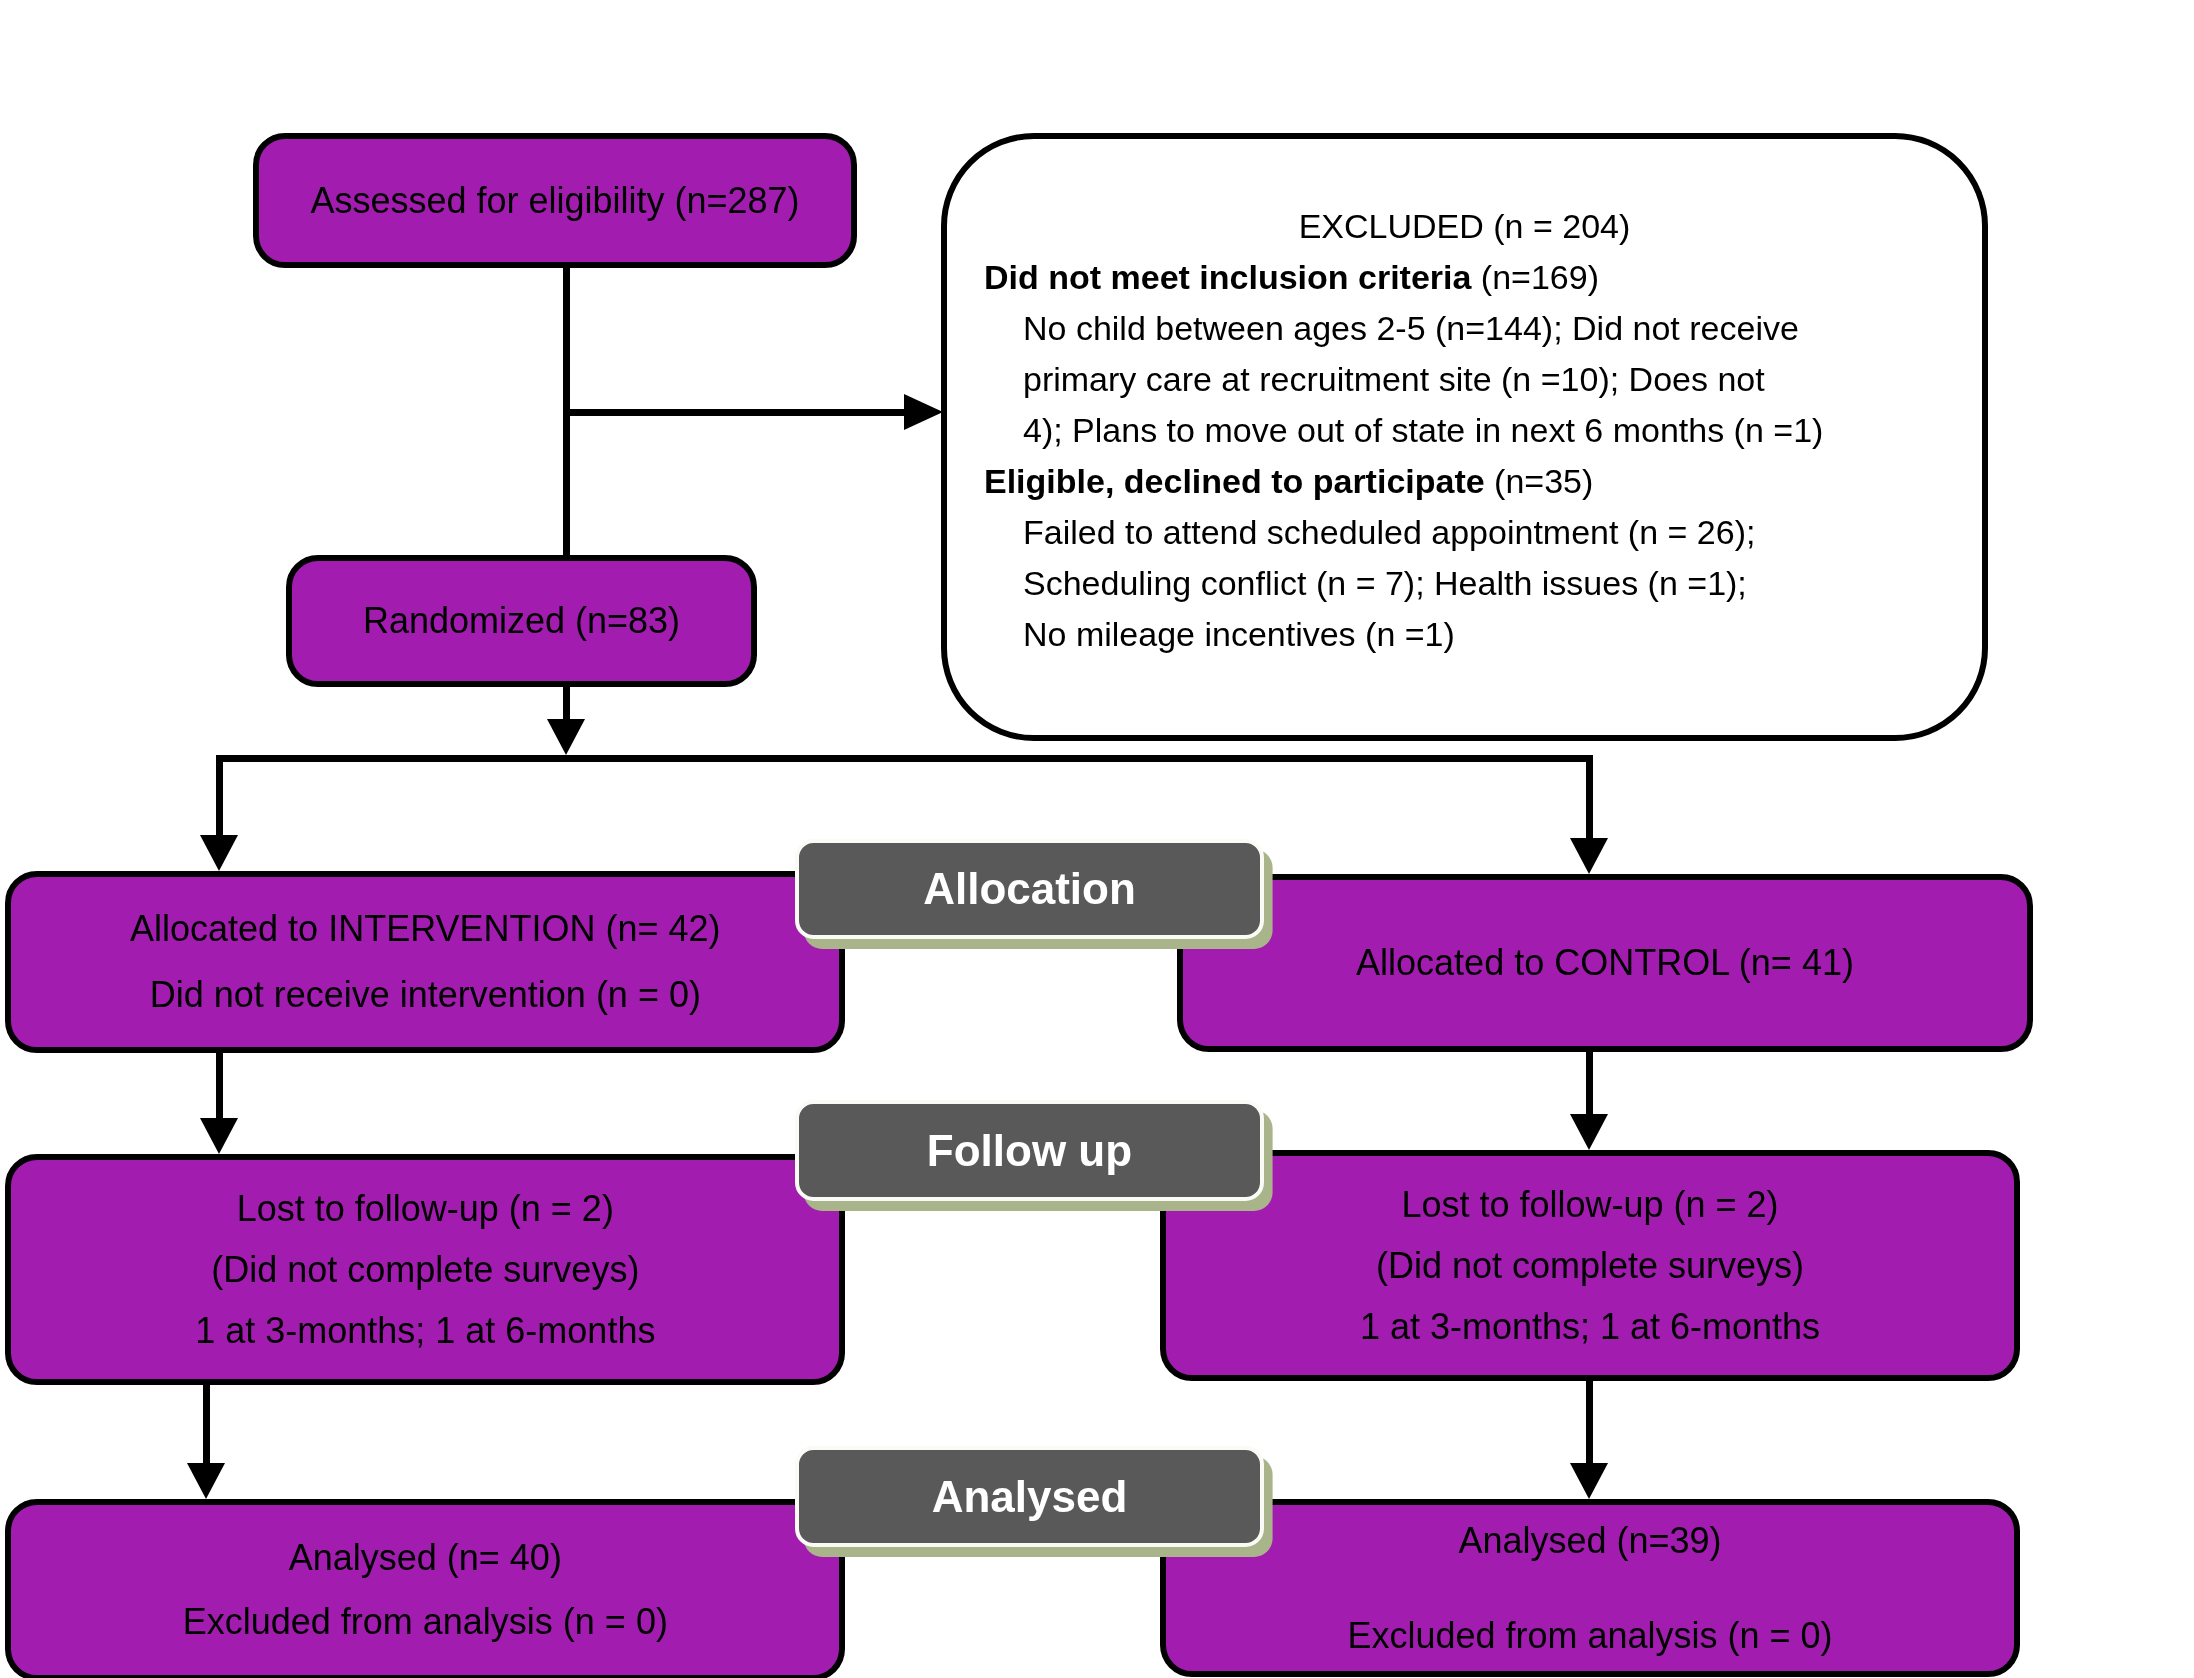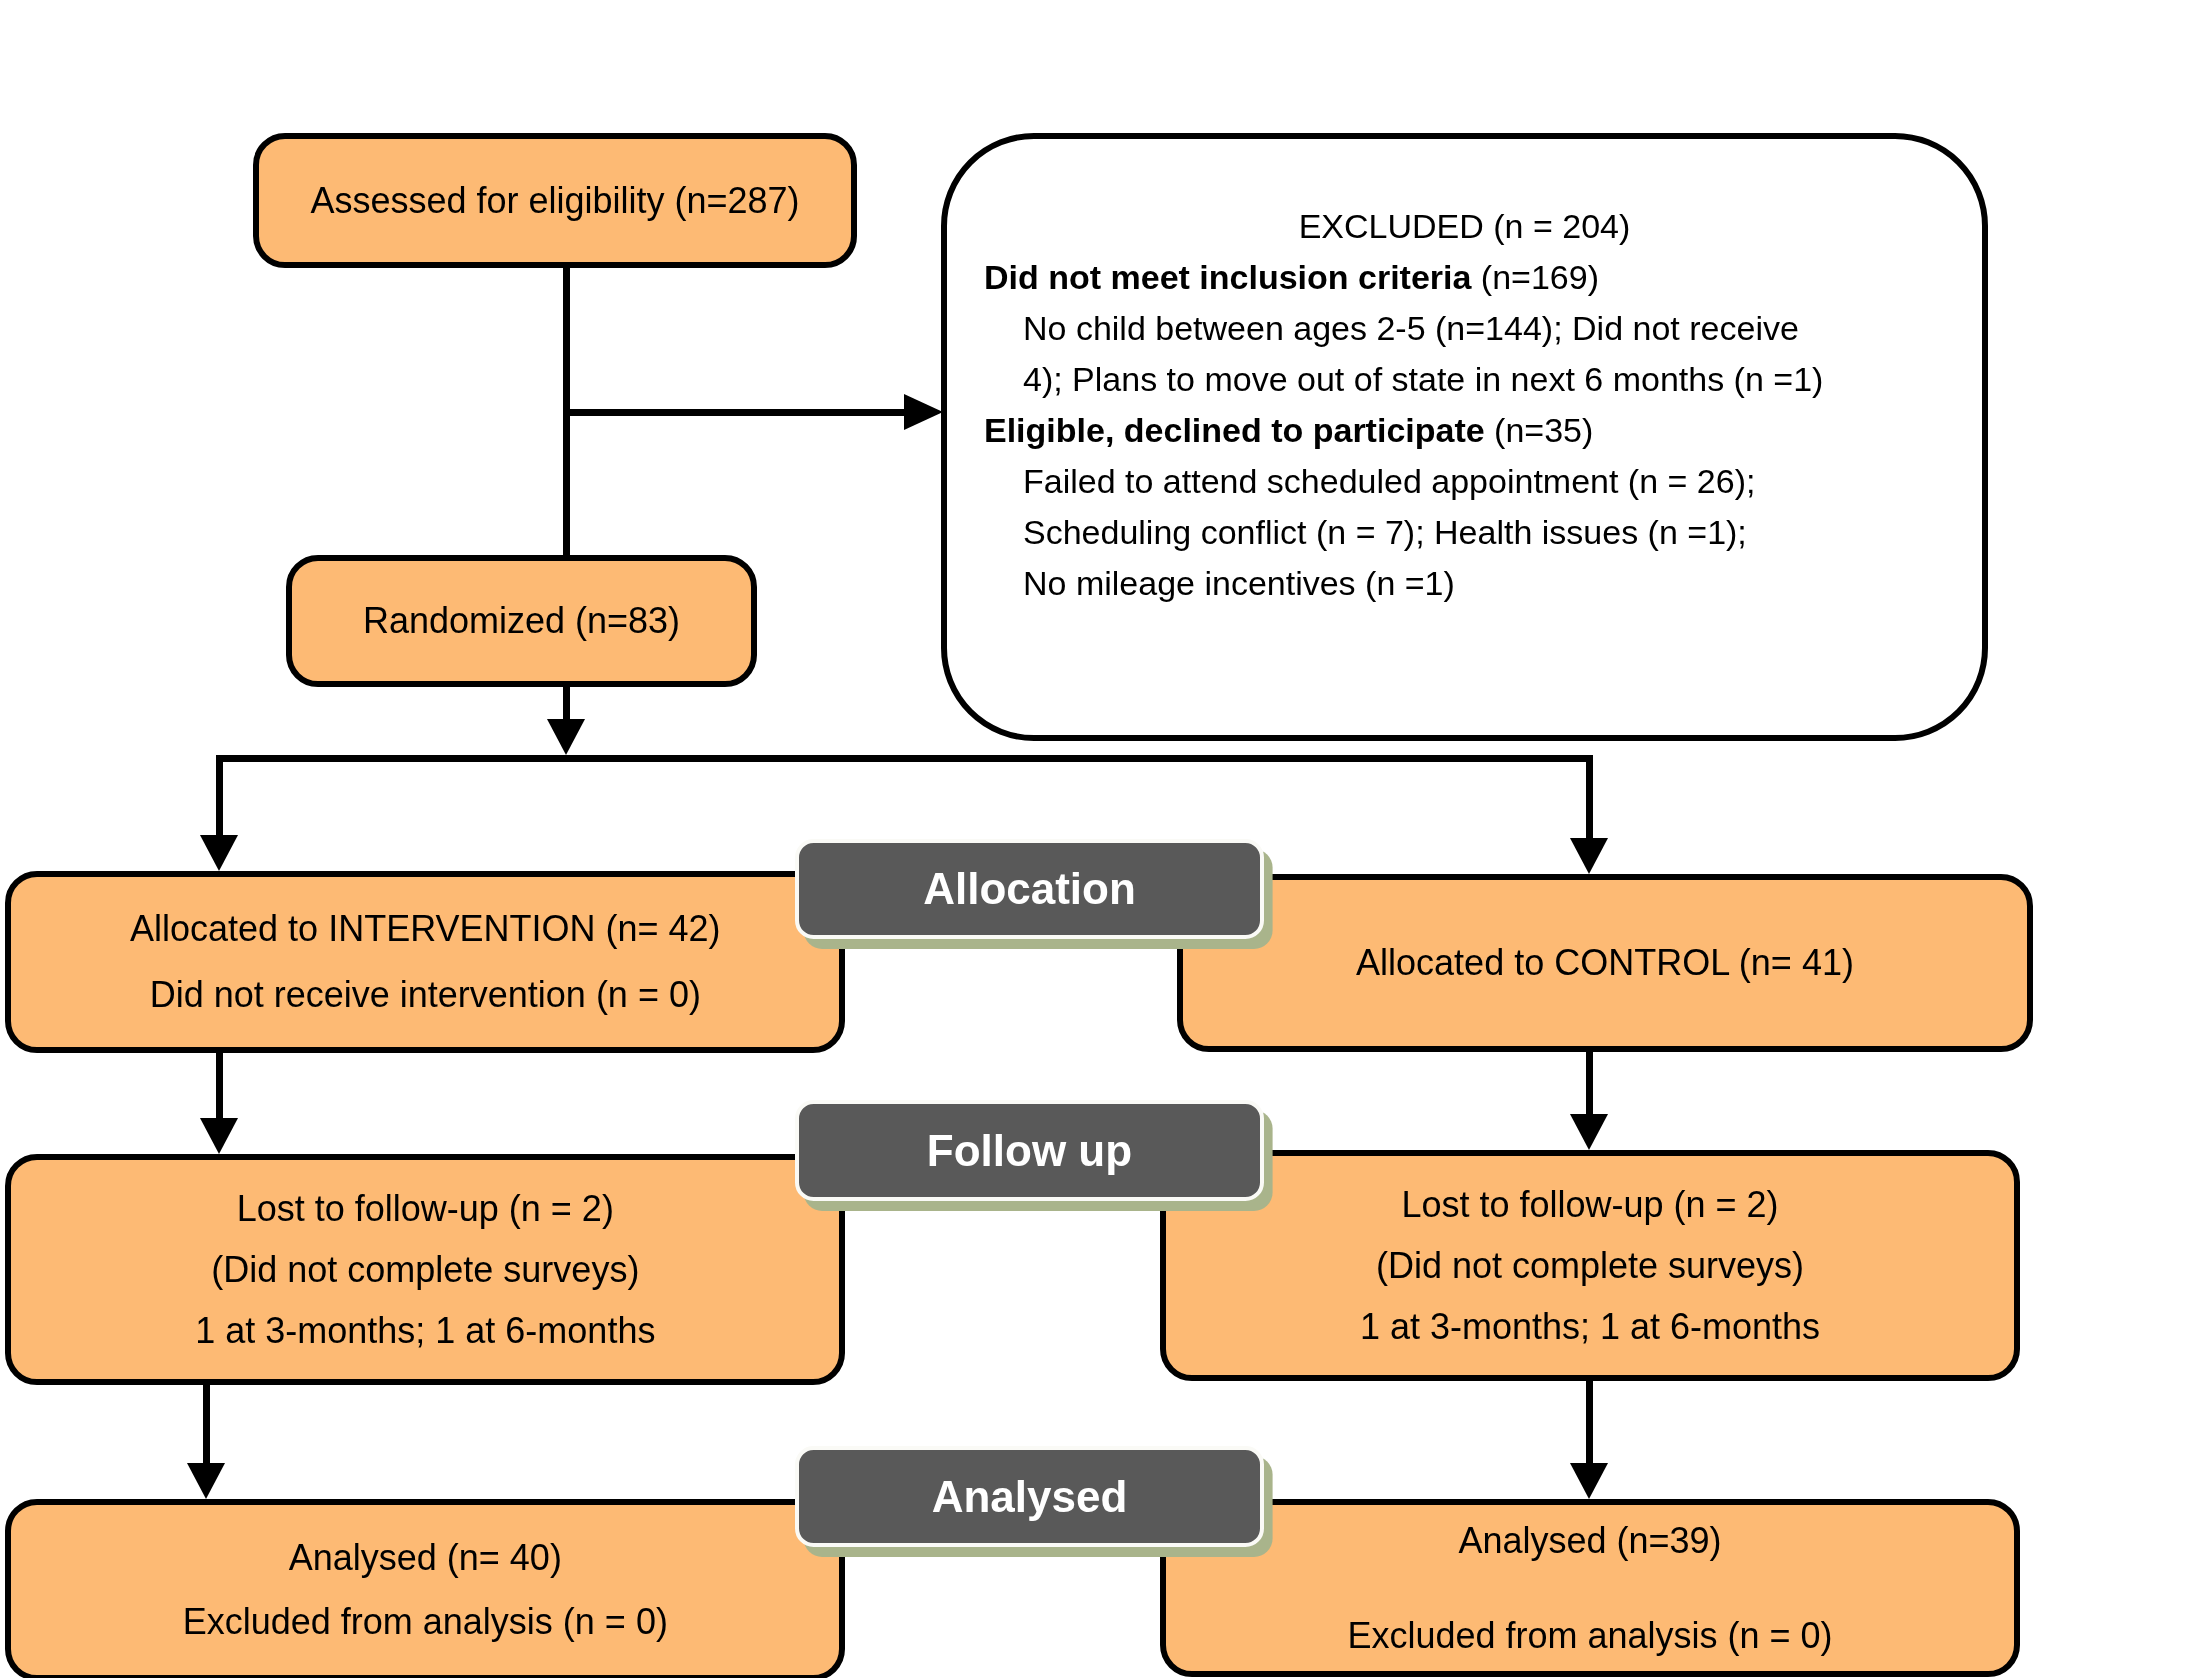--- a/index.html
+++ b/index.html
@@ -14,21 +14,21 @@
     border-left:19px solid transparent;border-right:19px solid transparent;
     border-top:36px solid #000;
   }
   .arrowhead-right{
     position:absolute;width:0;height:0;z-index:1;
     border-top:18px solid transparent;border-bottom:18px solid transparent;
     border-left:39px solid #000;
   }
   
   .fbox{
-    position:absolute;background:#fdba74;border:6.6px solid #000;
+    position:absolute;background:#a21caf;border:6.6px solid #000;
     border-radius:32px;z-index:2;display:flex;flex-direction:column;
     justify-content:center;align-items:center;text-align:center;
     font-size:36px;line-height:66px;
   }
   .fbox .bline{width:100%;}
   
   #excluded-box{
     position:absolute;background:#fff;border:6.6px solid #000;border-radius:93px;
     z-index:2;font-size:34px;line-height:51px;text-align:left;
     padding:62px 37px 0 37px;box-sizing:border-box;
@@ -79,20 +79,21 @@
   <div class="arrowhead-down" style="left:1570px;top:1463px;"></div>
 
   <div class="fbox" style="left:253px;top:133px;width:592px;height:123px;">
     <div class="bline">Assessed for eligibility (n=287)</div>
   </div>
 
   <div id="excluded-box" style="left:941px;top:133px;width:1047px;height:608px;">
     <div class="excl-title">EXCLUDED (n = 204)</div>
     <div class="excl-heading"><b>Did not meet inclusion criteria</b><span> (n=169)</span></div>
     <div class="excl-line">No child between ages 2-5 (n=144); Did not receive</div>
+    <div class="excl-line">primary care at recruitment site (n =10); Does not</div>
     <div class="excl-line">4); Plans to move out of state in next 6 months (n =1)</div>
     <div class="excl-heading"><b>Eligible, declined to participate</b><span> (n=35)</span></div>
     <div class="excl-line">Failed to attend scheduled appointment (n = 26);</div>
     <div class="excl-line">Scheduling conflict (n = 7); Health issues (n =1);</div>
     <div class="excl-line">No mileage incentives (n =1)</div>
   </div>
 
   <div class="fbox" style="left:286px;top:555px;width:459px;height:120px;">
     <div class="bline">Randomized (n=83)</div>
   </div>

